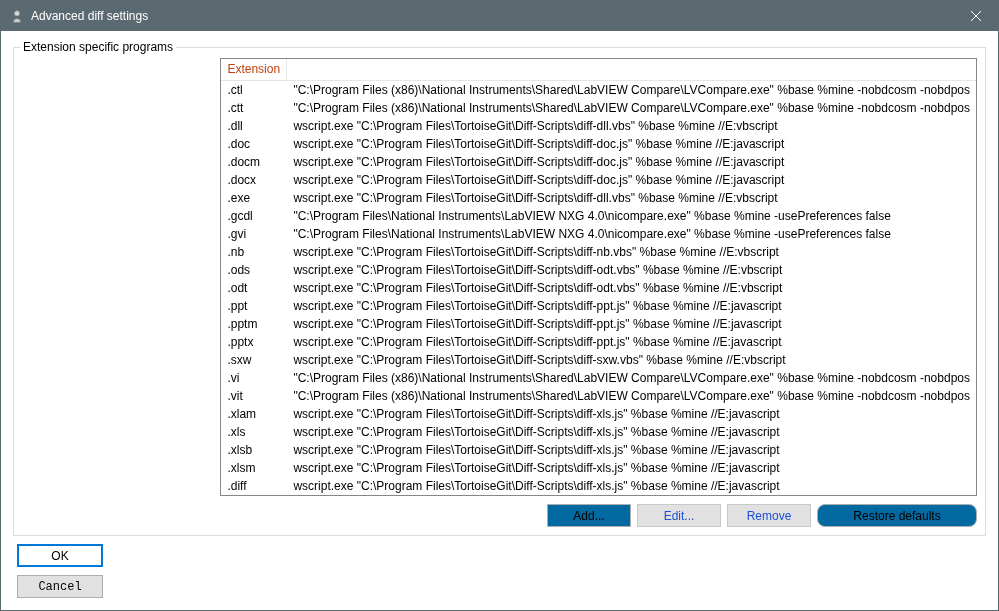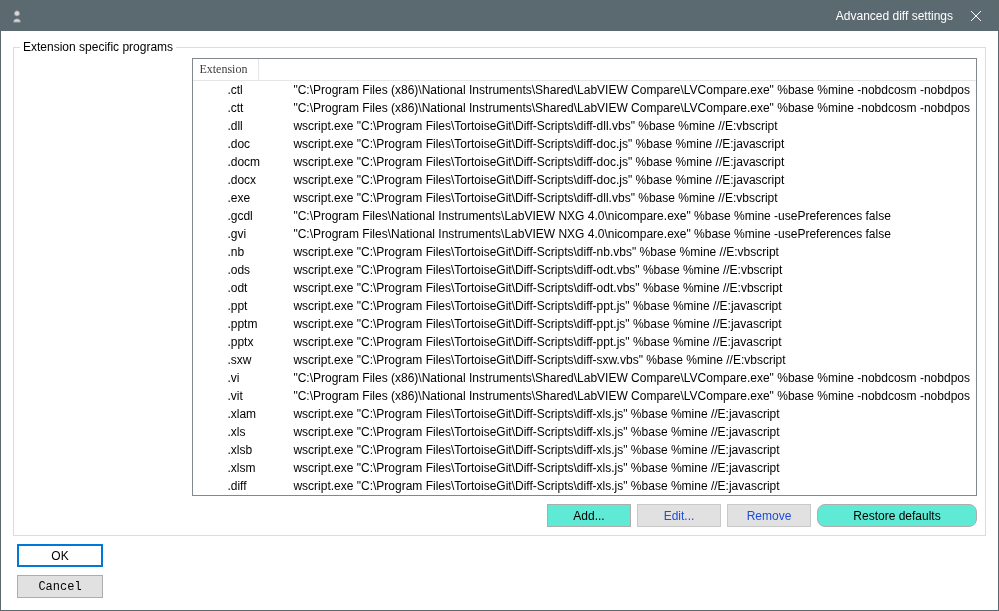--- a/index.html
+++ b/index.html
@@ -29,21 +29,20 @@
   }
   .titlebar .icon {
     width: 16px; height: 16px;
     margin-right: 6px;
     display: inline-flex;
     align-items: center; justify-content: center;
   }
   .titlebar .title {
     flex: 1;
     font-size: 12px;
-    text-align: right;
   }
   .titlebar .close {
     width: 45px; height: 30px;
     display: flex; align-items: center; justify-content: center;
     cursor: pointer;
   }
   .client {
     flex: 1;
     display: flex;
     flex-direction: column;
@@ -77,29 +76,27 @@
   }
   .lv-header {
     display: flex;
     height: 22px;
     background: #fff;
     border-bottom: 1px solid #e5e5e5;
     flex-shrink: 0;
   }
   .lv-header .col {
     padding: 3px 6px;
-    color: #404040;
+    color: #c2410c;
     border-right: 1px solid #e5e5e5;
     white-space: nowrap;
-    font-family: Liberation Serif, serif;
   }
   .lv-body {
     flex: 1;
     overflow: hidden;
-    margin-left: 28px;
   }
   .lv-row {
     display: flex;
     height: 18px;
     line-height: 18px;
     white-space: nowrap;
   }
   .lv-row .cell {
     padding: 0 6px;
     overflow: hidden;
@@ -109,21 +106,21 @@
   .col-prog { flex: 1; }
   .button-row {
     display: flex;
     gap: 6px;
     margin-top: 8px;
   }
   .btn {
     height: 23px;
     min-width: 84px;
     padding: 0 10px;
-    background: #5eead4;
+    background: #0369a1;
     border: 1px solid #adadad;
     font-family: inherit;
     font-size: 12px;
     cursor: pointer;
   }
   .btn:disabled {
     color: #1d4ed8;
     background: #e1e1e1;
     border-color: #c9c9c9;
     cursor: default;

